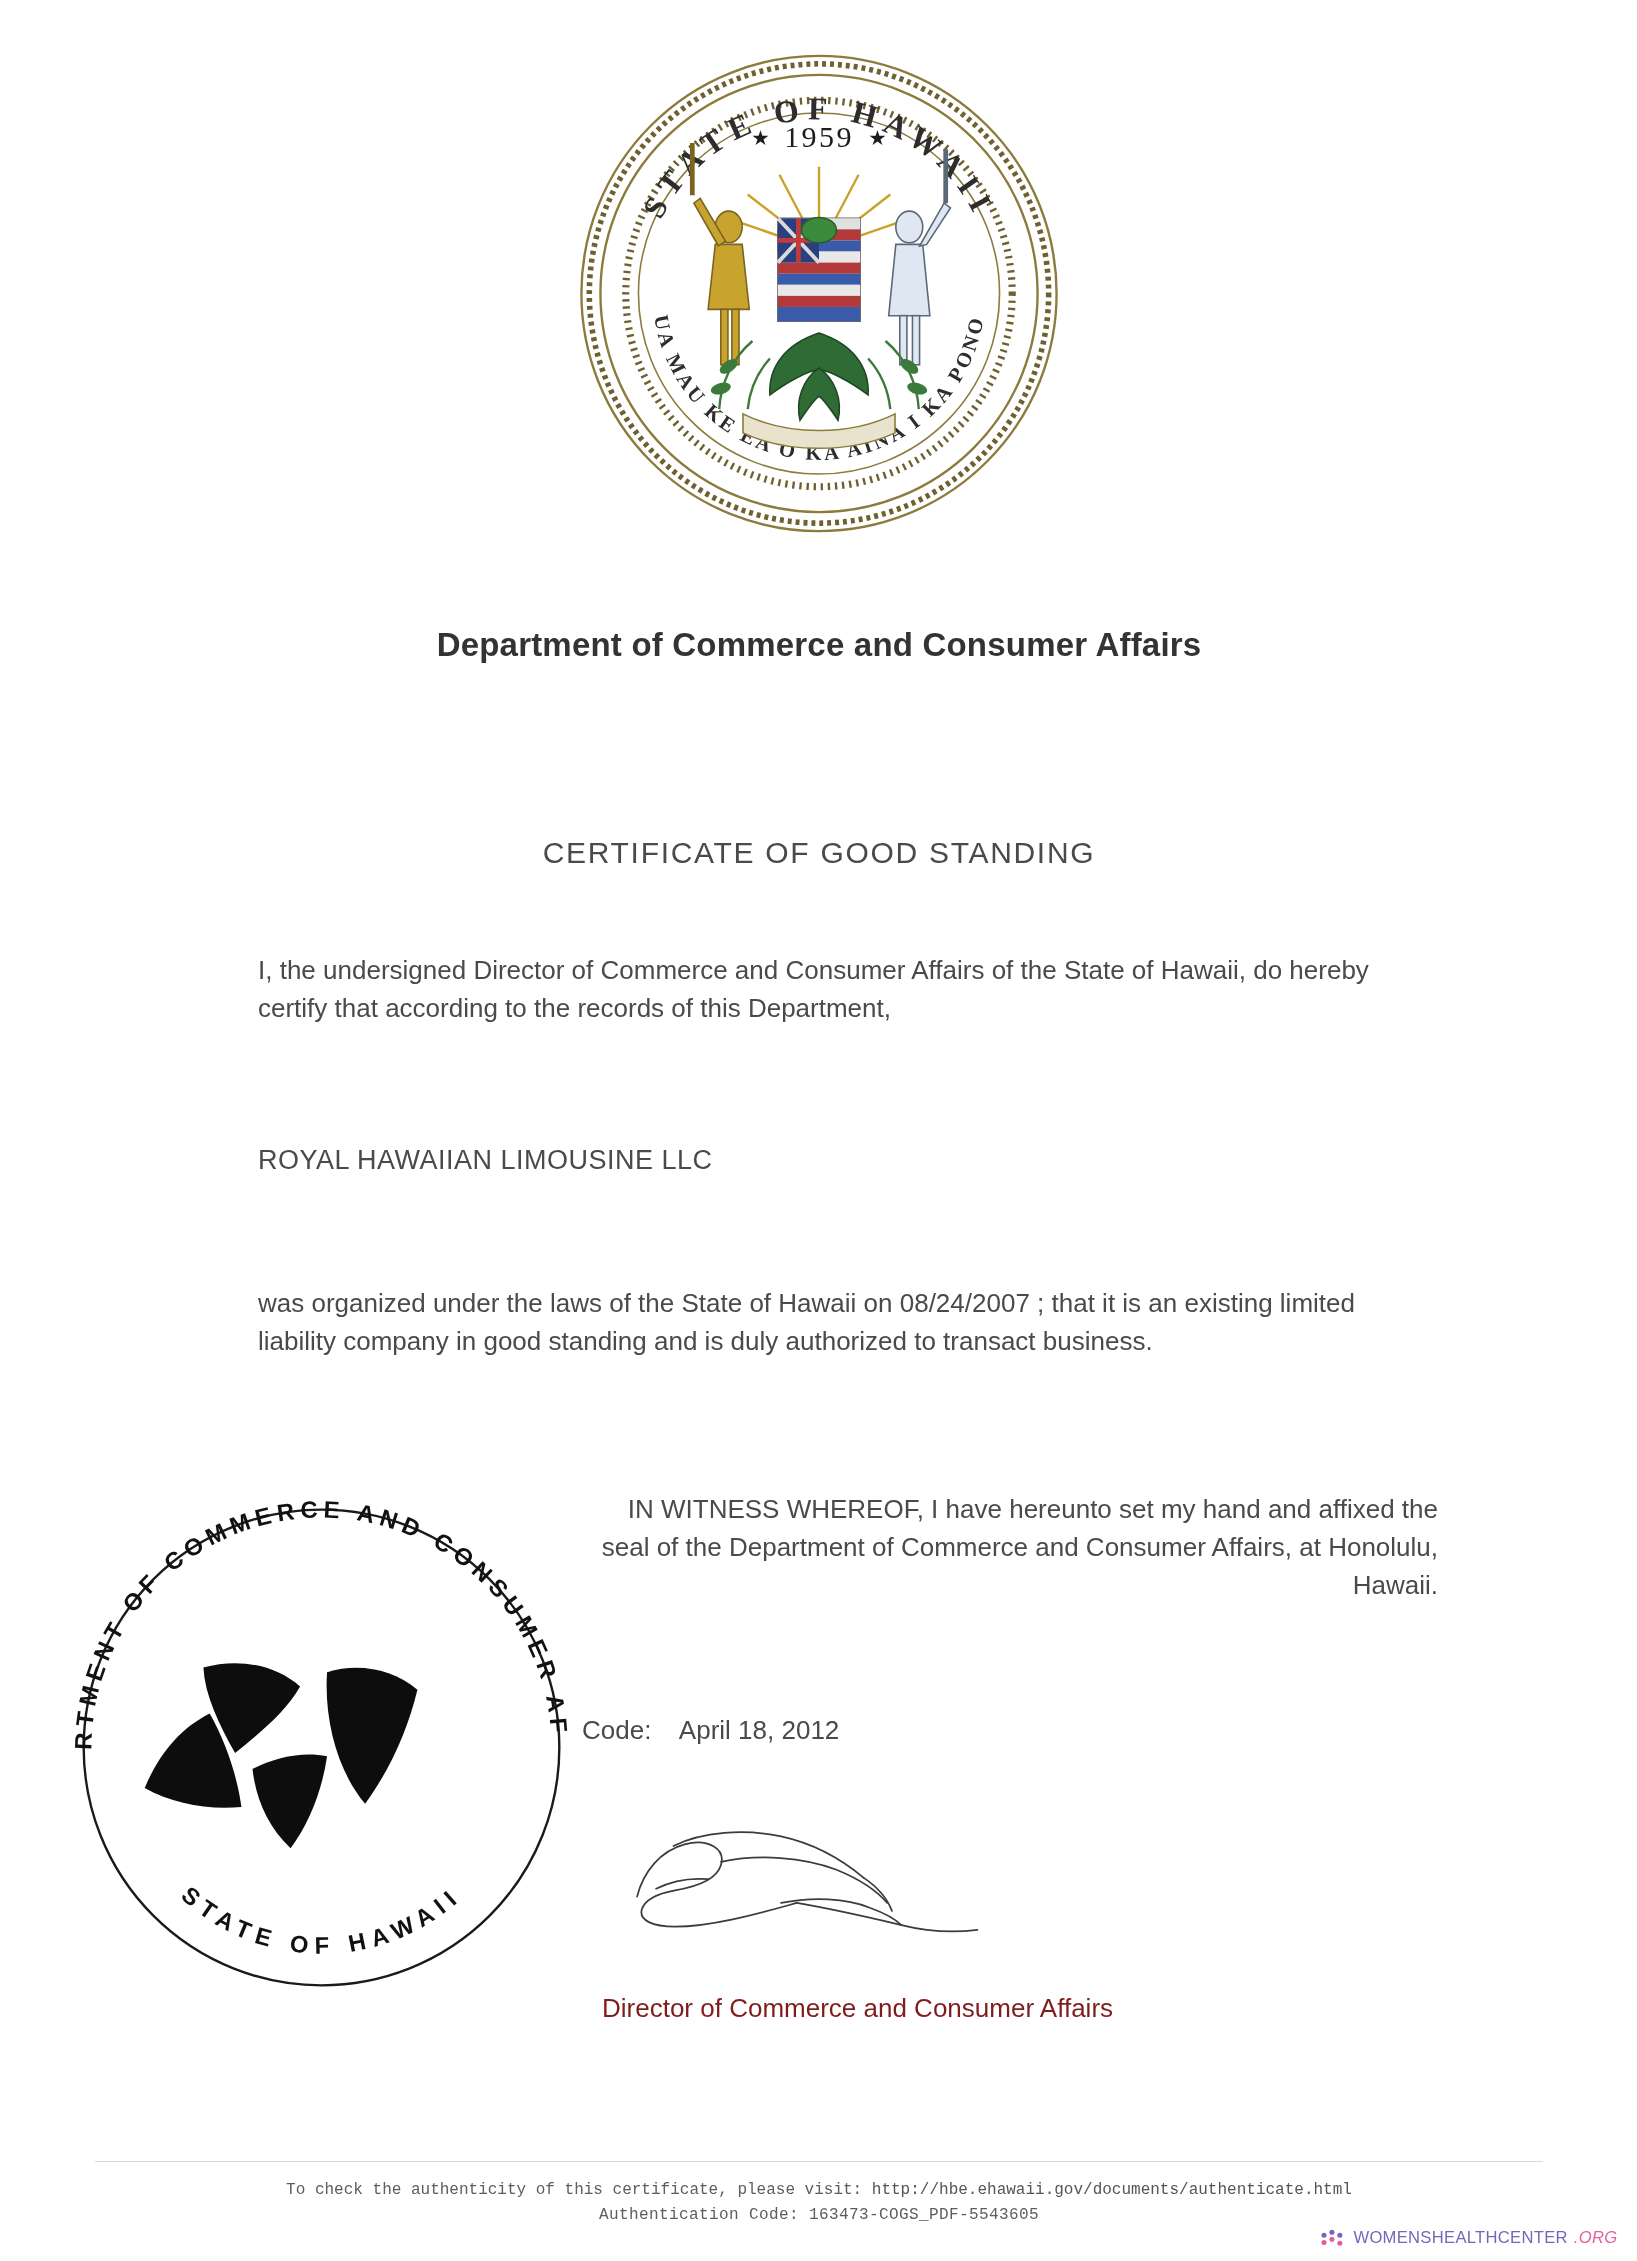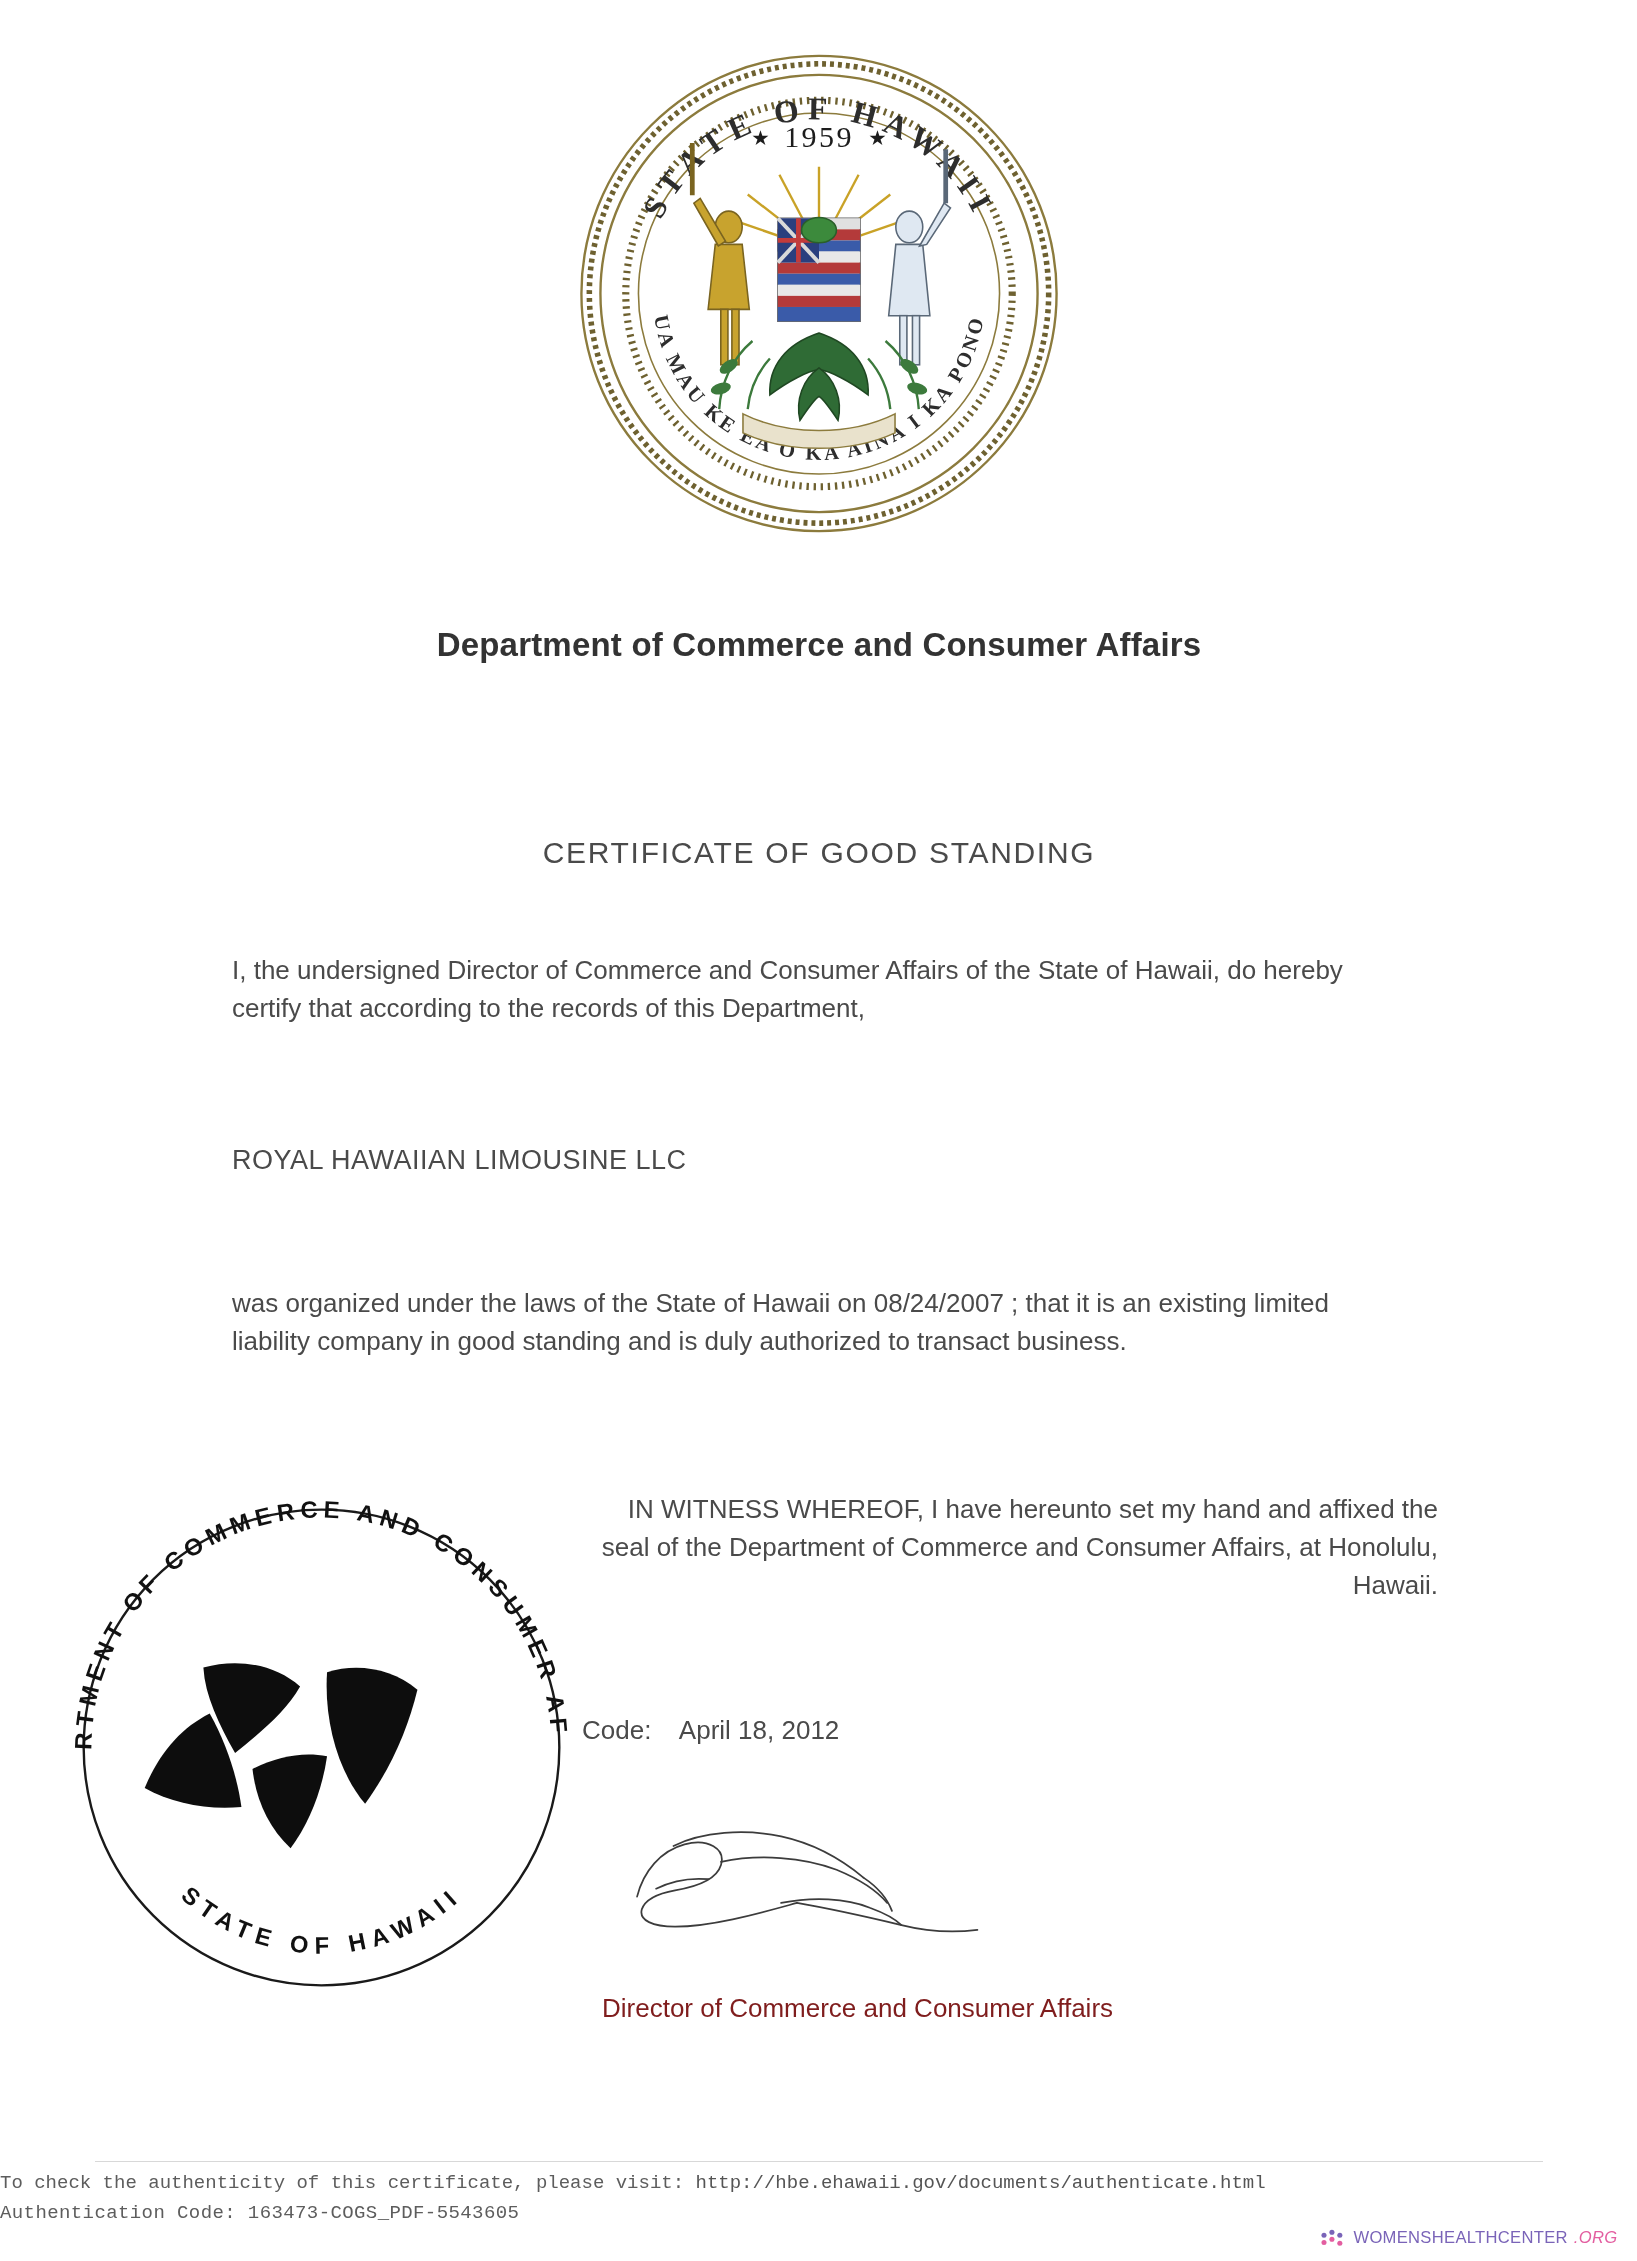--- a/index.html
+++ b/index.html
@@ -53,21 +53,21 @@
     width: 100%;
     text-align: center;
     font-size: 30px;
     letter-spacing: 1.7px;
     color: #4a4a4a;
   }
 
   
   .body-block {
     position: absolute;
-    left: 232px;
+    left: 258px;
     width: 1165px;
     font-size: 26px;
     line-height: 1.47;
     color: #4a4a4a;
   }
   #para-intro { top: 951px; }
   #entity-name {
     top: 1141px;
     font-size: 27px;
     letter-spacing: 0.5px;
@@ -110,22 +110,23 @@
     width: 547px;
     height: 547px;
   }
 
   
   .footer {
     position: absolute;
     left: 0;
     bottom: 33px;
     width: 100%;
+    text-align: center;
     font-family: "Liberation Mono", monospace;
-    font-size: 19px;
+    font-size: 16px;
     color: #5d5d5d;
     line-height: 1.55;
   }
   .footer .line1 { letter-spacing: 0px; }
   .footer .url { color: #555; }
   .footer .line2 { letter-spacing: 0.4px; }
   .footer-rule {
     position: absolute;
     left: 95px;
     bottom: 99px;

